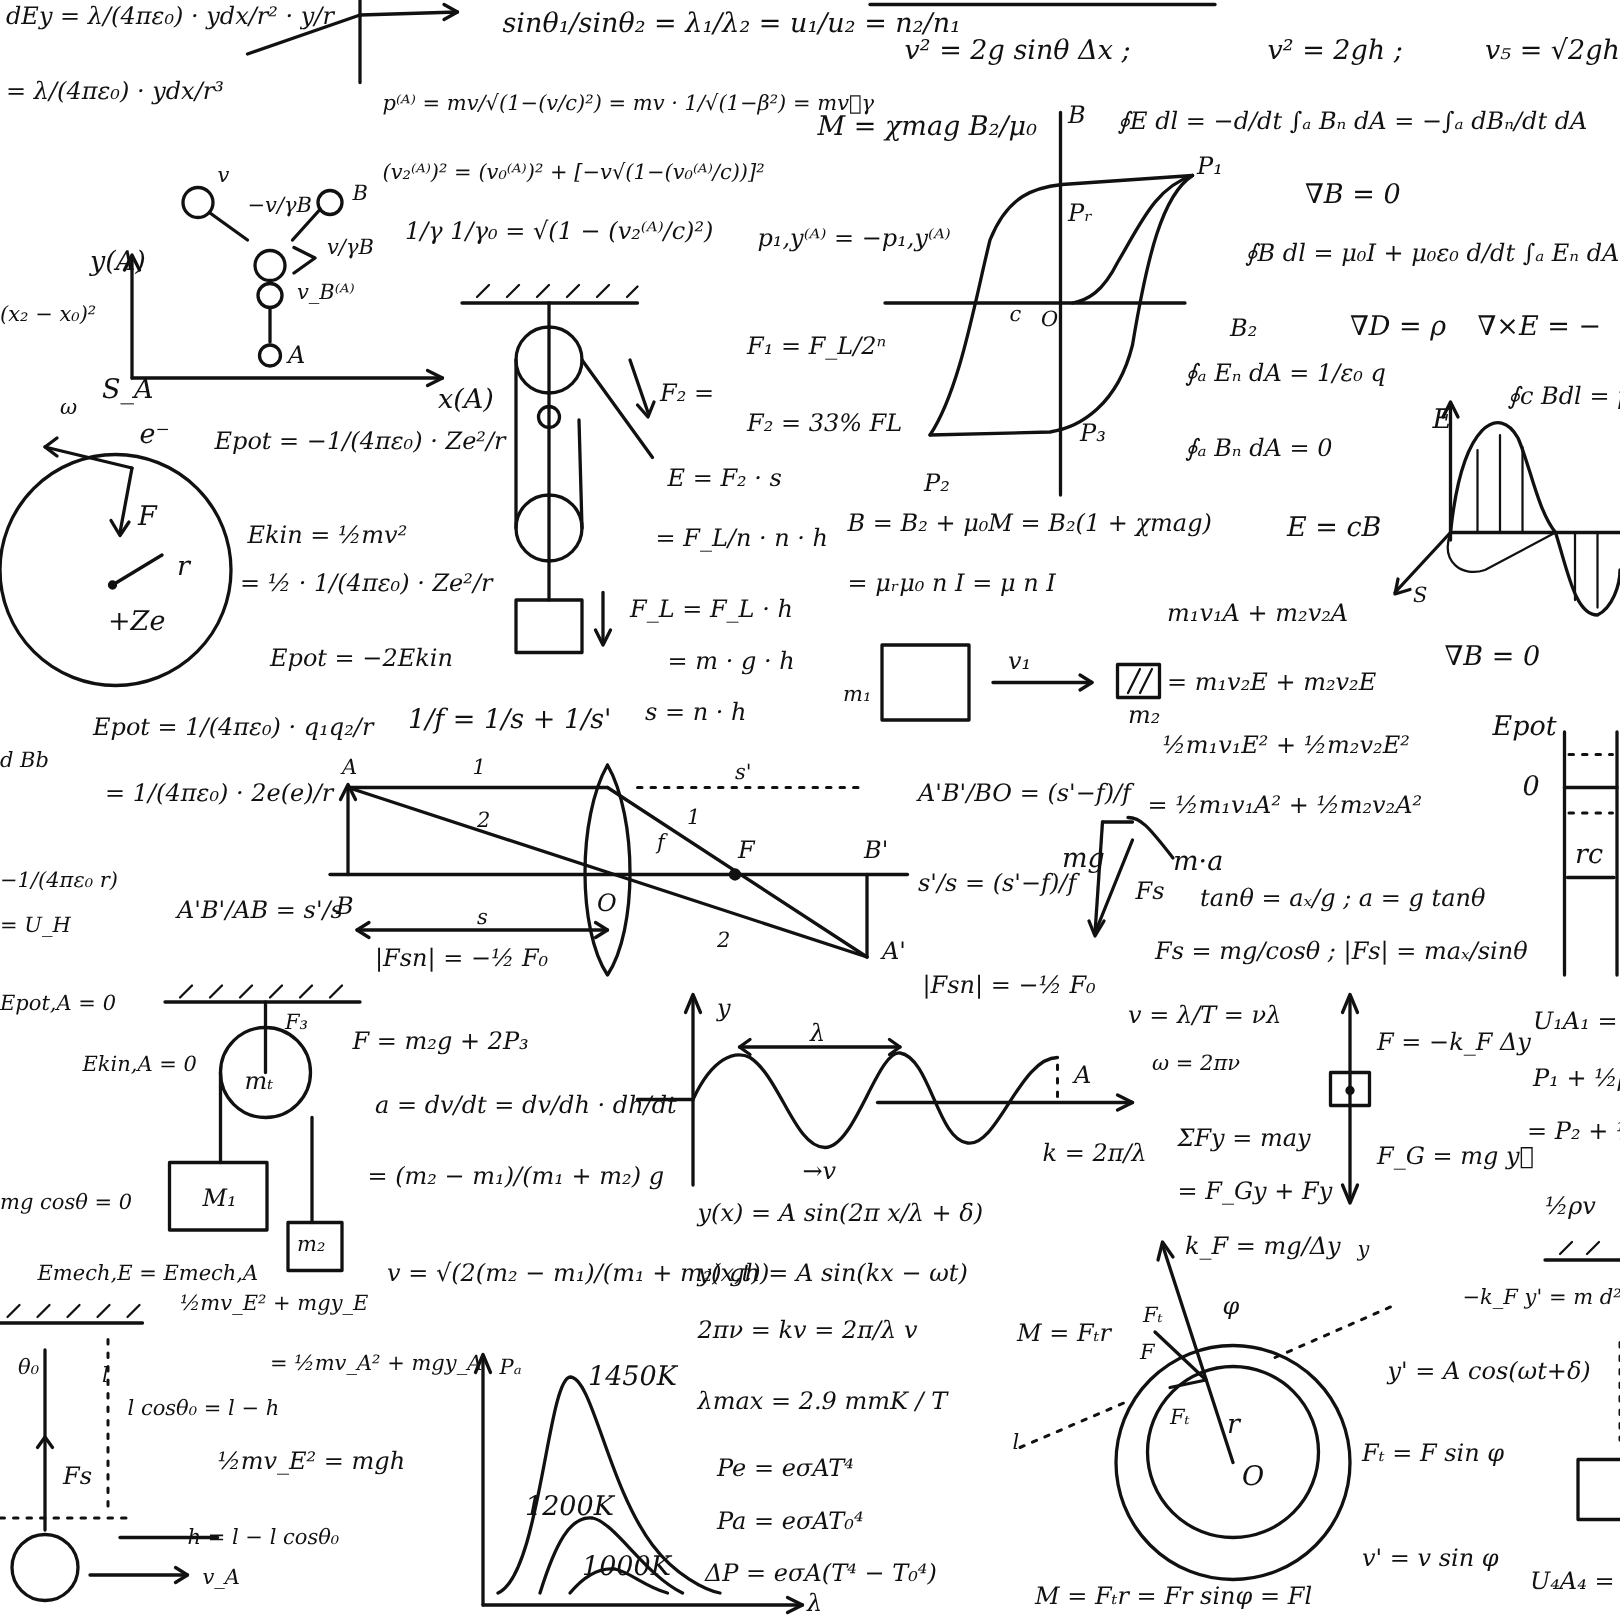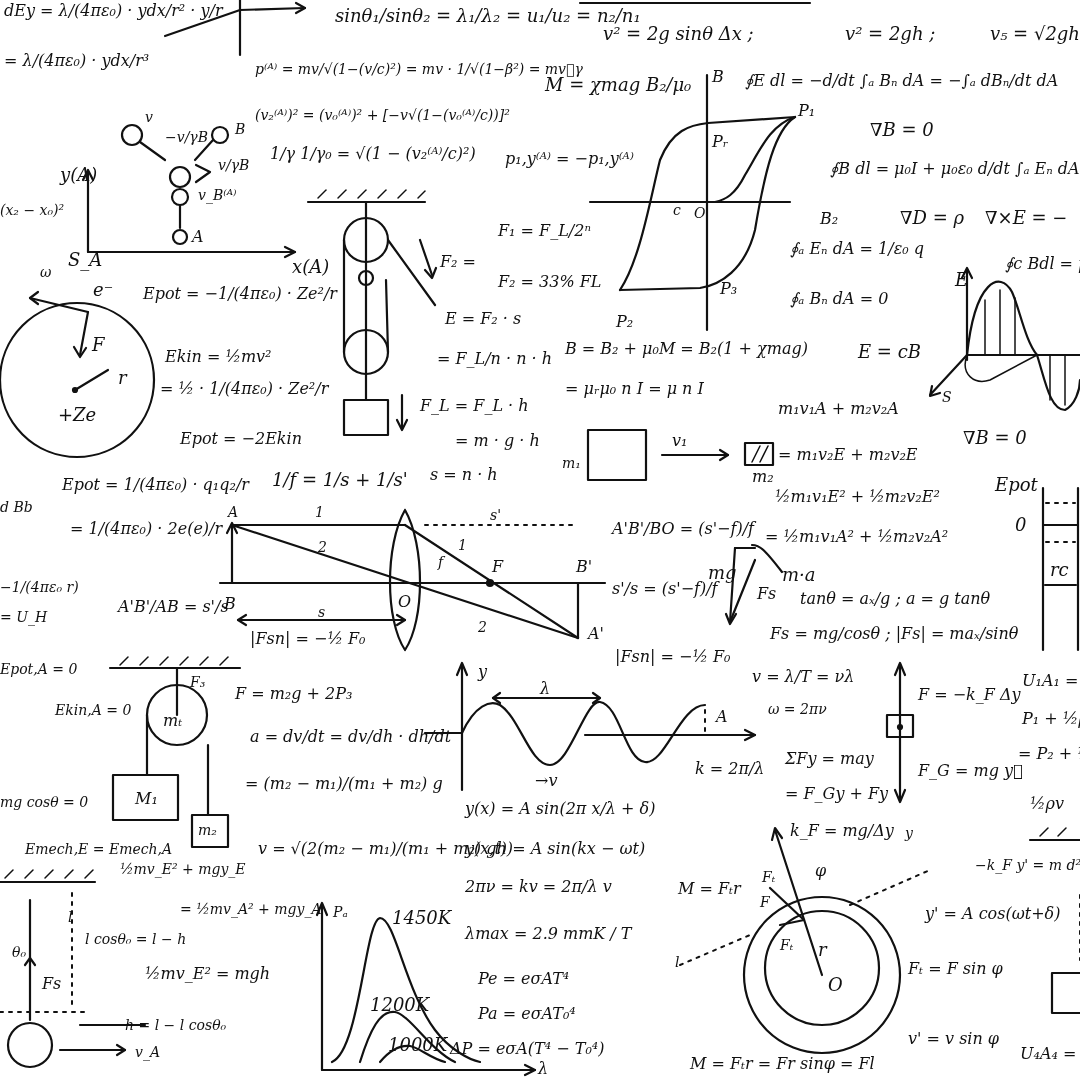--- a/index.html
+++ b/index.html
@@ -260,21 +260,21 @@
 <div class="f s16" style="left:180px;top:430px;">Epot = −2Ekin</div>
 <div class="f s16" style="left:62px;top:476px;">Epot = 1/(4πε₀) · q₁q₂/r</div>
 <div class="f s16" style="left:70px;top:520px;">= 1/(4πε₀) · 2e(e)/r</div>
 
 <div class="f s16" style="left:498px;top:222px;">F₁ = F_L/2ⁿ</div>
 <div class="f s16" style="left:498px;top:273px;">F₂ = 33% FL</div>
 <div class="f s16" style="left:440px;top:253px;">F₂ =</div>
 <div class="f s16" style="left:445px;top:310px;">E = F₂ · s</div>
 <div class="f s16" style="left:437px;top:350px;font-style:italic;">= F_L/n · n · h</div>
 <div class="f s16" style="left:420px;top:397px;">F_L = F_L · h</div>
-<div class="f s16" style="left:455px;top:432px;">= m · g · h</div>
+<div class="f s16" style="left:445px;top:432px;">= m · g · h</div>
 <div class="f s16" style="left:430px;top:466px;">s = n · h</div>
 
 <div class="f s18" style="left:272px;top:470px;">1/f = 1/s + 1/s'</div>
 <div class="f s16" style="left:118px;top:598px;">A'B'/AB = s'/s</div>
 <div class="f s16" style="left:612px;top:520px;">A'B'/BO = (s'−f)/f</div>
 <div class="f s16" style="left:612px;top:580px;">s'/s = (s'−f)/f</div>
 <div class="f s16" style="left:250px;top:630px;">|Fsn| = −½ F₀</div>
 <div class="f s16" style="left:615px;top:648px;">|Fsn| = −½ F₀</div>
 <div class="f s16" style="left:800px;top:590px;">tanθ = aₓ/g ; a = g tanθ</div>
 <div class="f s16" style="left:770px;top:625px;">Fs = mg/cosθ ; |Fs| = maₓ/sinθ</div>
@@ -302,21 +302,21 @@
 <div class="f s16" style="left:790px;top:822px;">k_F = mg/Δy</div>
 
 <div class="f s16" style="left:465px;top:800px;">y(x) = A sin(2π x/λ + δ)</div>
 <div class="f s16" style="left:465px;top:840px;">y(x,t) = A sin(kx − ωt)</div>
 <div class="f s16" style="left:465px;top:878px;">2πν = kv = 2π/λ v</div>
 <div class="f s16" style="left:695px;top:760px;">k = 2π/λ</div>
 <div class="f s16" style="left:678px;top:880px;">M = Fₜr</div>
 <div class="f s16" style="left:465px;top:925px;">λmax = 2.9 mmK / T</div>
 <div class="f s16" style="left:478px;top:970px;">Pe = eσAT⁴</div>
 <div class="f s16" style="left:478px;top:1005px;">Pa = eσAT₀⁴</div>
-<div class="f s16" style="left:450px;top:1040px;text-align:right;">ΔP = eσA(T⁴ − T₀⁴)</div>
+<div class="f s16" style="left:470px;top:1040px;text-align:right;">ΔP = eσA(T⁴ − T₀⁴)</div>
 <div class="f s16" style="left:690px;top:1055px;">M = Fₜr = Fr sinφ = Fl</div>
 
 <div class="f s16" style="left:925px;top:905px;">y' = A cos(ωt+δ)</div>
 <div class="f s16" style="left:908px;top:960px;">Fₜ = F sin φ</div>
 <div class="f s16" style="left:908px;top:1030px;">v' = v sin φ</div>
 <div class="f s14" style="left:975px;top:858px;">−k_F y' = m d²y'/dt²</div>
 <div class="f s16" style="left:1022px;top:672px;">U₁A₁ =</div>
 <div class="f s16" style="left:1022px;top:710px;">P₁ + ½ρ</div>
 <div class="f s16" style="left:1018px;top:745px;">= P₂ + ½</div>
 <div class="f s16" style="left:1030px;top:795px;">½ρv</div>
@@ -332,21 +332,21 @@
 <div class="f s16" style="left:712px;top:133px;">Pᵣ</div>
 <div class="f s16" style="left:616px;top:313px;">P₂</div>
 <div class="f s16" style="left:720px;top:280px;">P₃</div>
 <div class="f s14" style="left:673px;top:203px;">c</div>
 <div class="f s14" style="left:694px;top:206px;">O</div>
 <div class="f s16" style="left:820px;top:210px;">B₂</div>
 
 <div class="f s18" style="left:93px;top:280px;">e⁻</div>
 <div class="f s18" style="left:92px;top:335px;">F</div>
 <div class="f s18" style="left:118px;top:368px;">r</div>
-<div class="f s18" style="left:58px;top:405px;">+Ze</div>
+<div class="f s18" style="left:72px;top:405px;">+Ze</div>
 <div class="f s14" style="left:40px;top:265px;">ω</div>
 
 <div class="f s14" style="left:145px;top:110px;">v</div>
 <div class="f s14" style="left:198px;top:188px;">v_B⁽ᴬ⁾</div>
 <div class="f s14" style="left:218px;top:158px;">v/γB</div>
 <div class="f s14" style="left:165px;top:130px;">−v/γB</div>
 <div class="f s16" style="left:192px;top:228px;">A</div>
 <div class="f s14" style="left:235px;top:122px;">B</div>
 <div class="f s12" style="left:60px;top:165px;">y(A)</div>
 <div class="f s12" style="left:292px;top:257px;">x(A)</div>
@@ -384,32 +384,32 @@
 
 <div class="f s16" style="left:478px;top:663px;">y</div>
 <div class="f s16" style="left:540px;top:680px;">λ</div>
 <div class="f s16" style="left:716px;top:708px;">A</div>
 <div class="f s16" style="left:535px;top:772px;">→v</div>
 
 <div class="f s14" style="left:905px;top:826px;">y</div>
 
 <div class="f s14" style="left:333px;top:905px;">Pₐ</div>
 <div class="f s12" style="left:392px;top:908px;">1450K</div>
-<div class="f s12" style="left:370px;top:995px;">1200K</div>
+<div class="f s12" style="left:350px;top:995px;">1200K</div>
 <div class="f s12" style="left:388px;top:1035px;">1000K</div>
 <div class="f s16" style="left:538px;top:1060px;">λ</div>
 
 <div class="f s18" style="left:828px;top:975px;">O</div>
 <div class="f s14" style="left:760px;top:895px;">F</div>
 <div class="f s14" style="left:762px;top:870px;">Fₜ</div>
 <div class="f s14" style="left:780px;top:938px;">Fₜ</div>
 <div class="f s16" style="left:815px;top:862px;">φ</div>
 <div class="f s12" style="left:818px;top:940px;">r</div>
 <div class="f s14" style="left:675px;top:955px;">l</div>
 
-<div class="f s14" style="left:12px;top:905px;margin-top:40px;">θ₀</div>
+<div class="f s14" style="left:12px;top:905px;">θ₀</div>
 <div class="f s14" style="left:68px;top:910px;">l</div>
 <div class="f s16" style="left:42px;top:975px;">Fs</div>
 <div class="f s14" style="left:135px;top:1045px;">v_A</div>
 
 <div class="f s12" style="left:995px;top:475px;">Epot</div>
 <div class="f s18" style="left:1015px;top:515px;">0</div>
 <div class="f s12" style="left:1050px;top:560px;">rc</div>
 
 </body></html>

